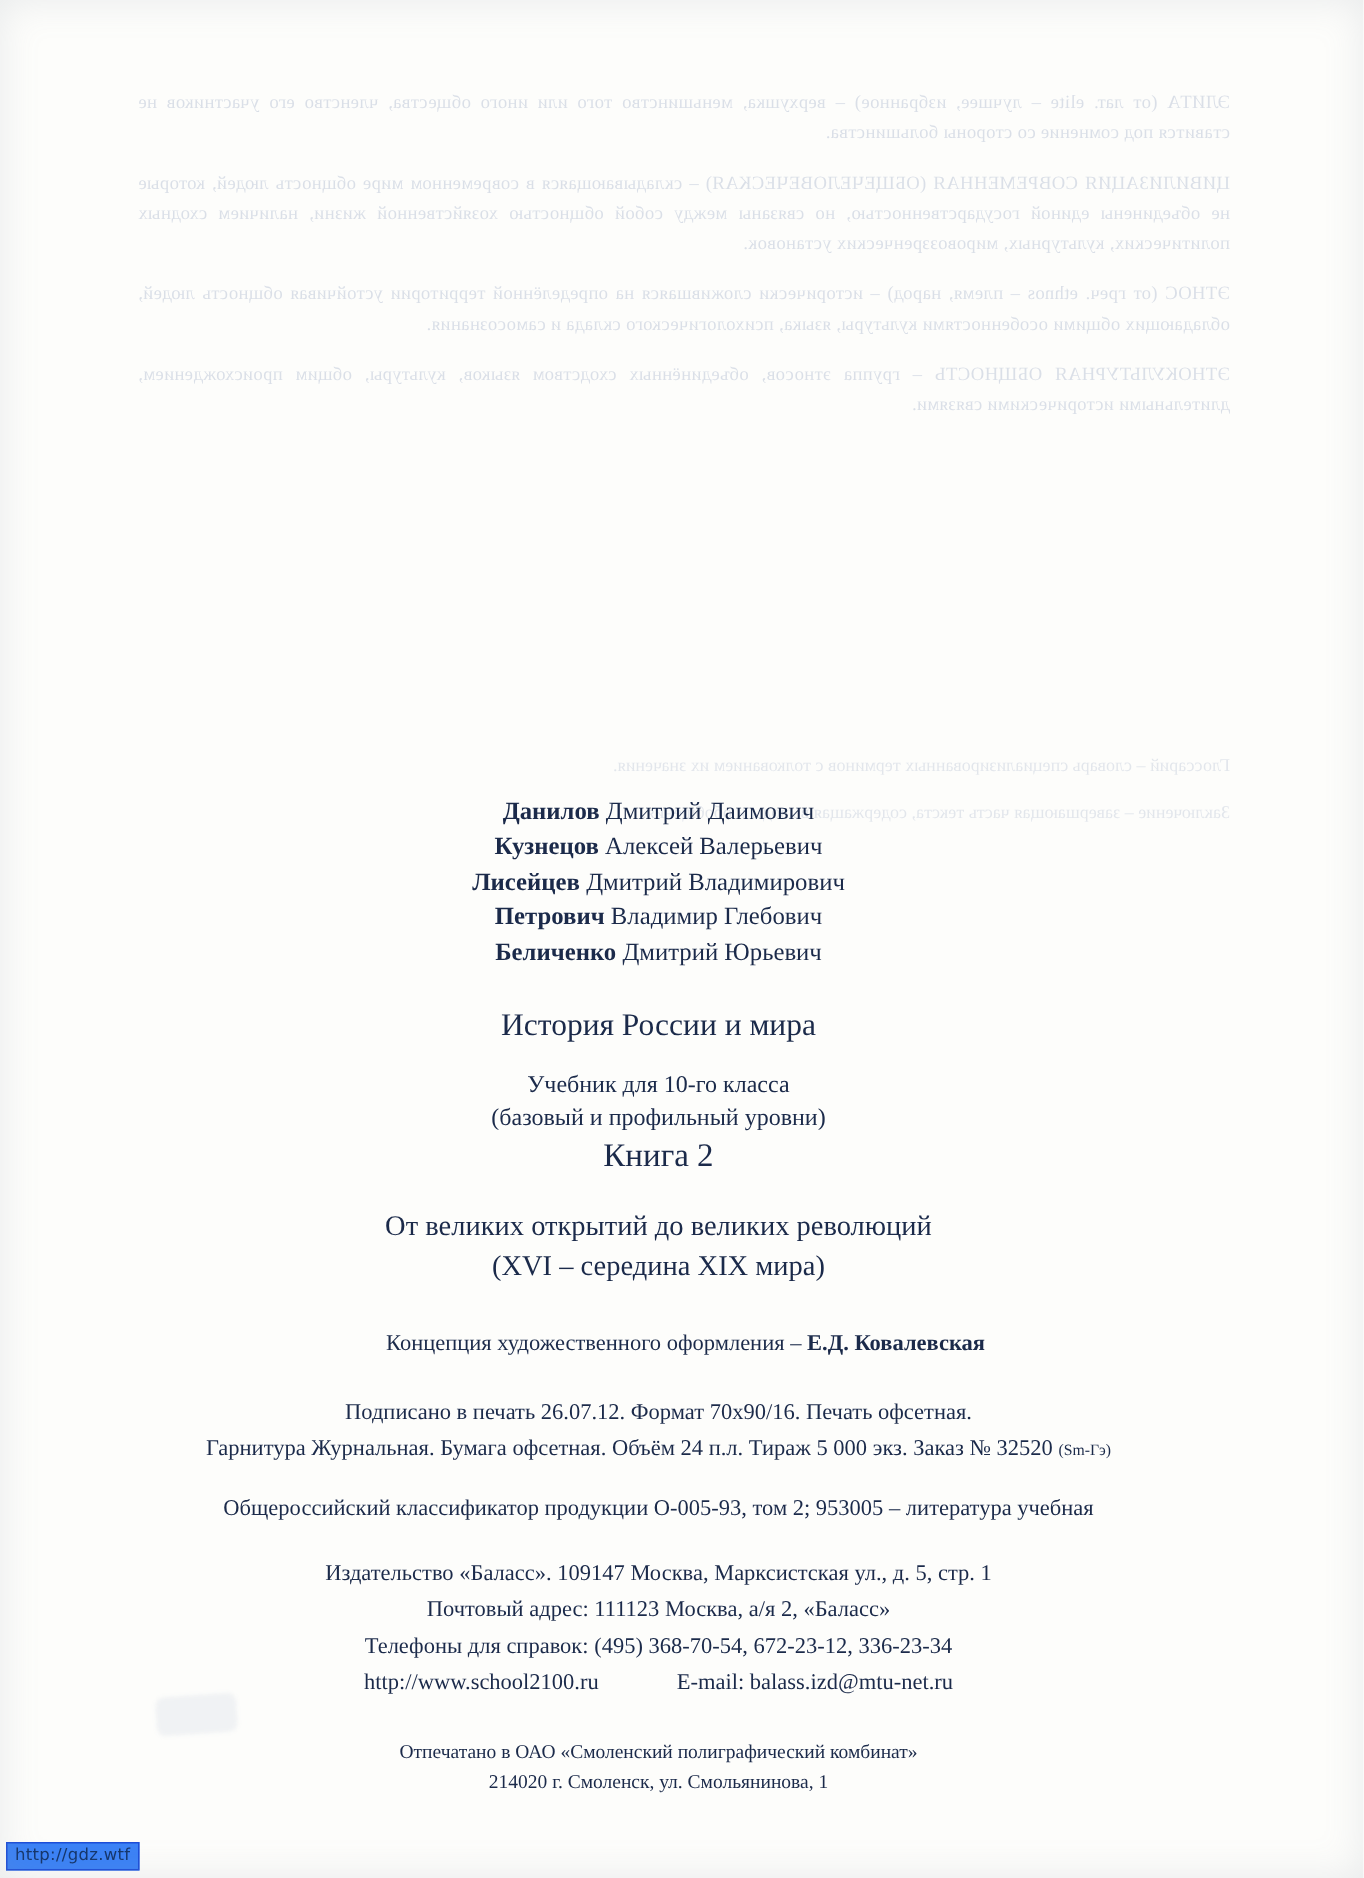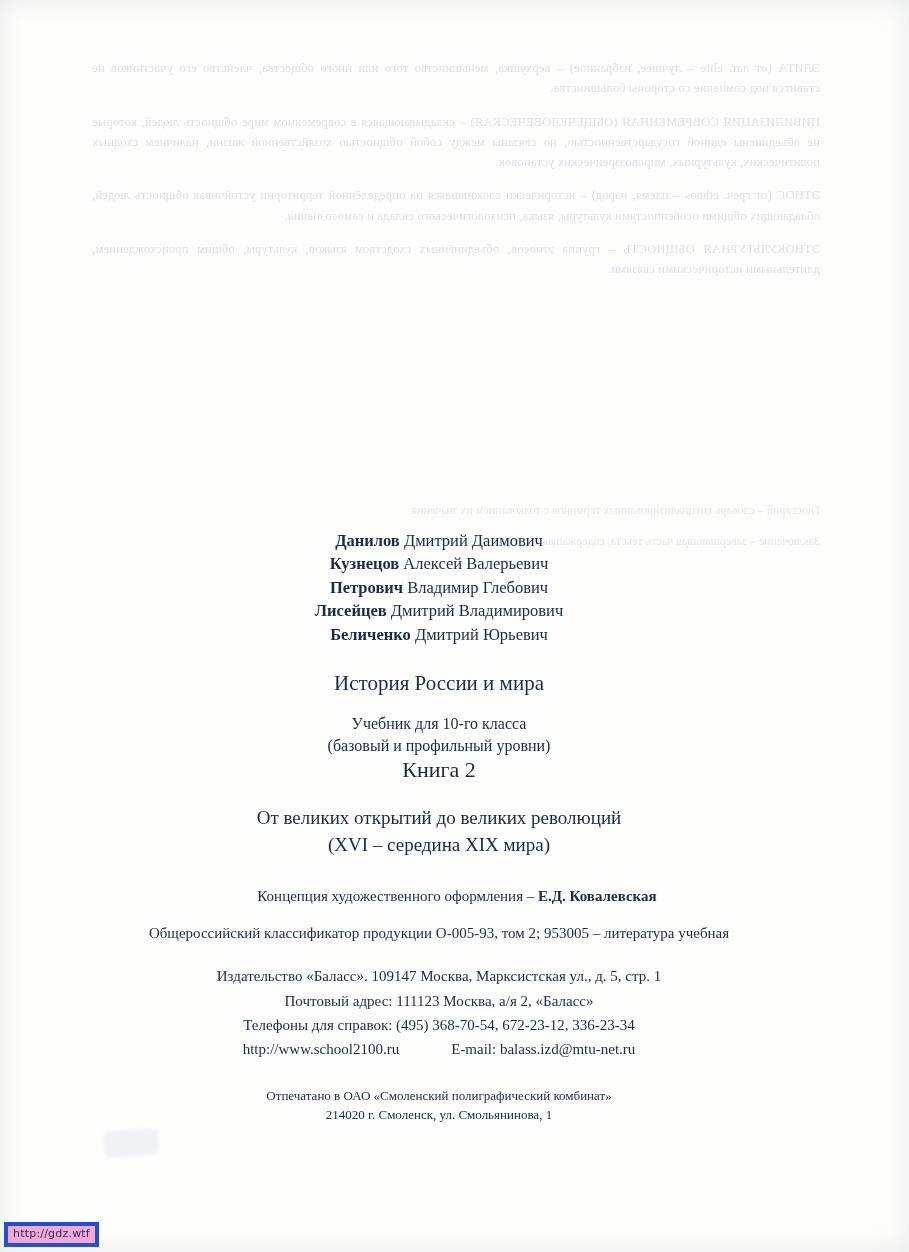--- a/index.html
+++ b/index.html
@@ -163,22 +163,22 @@
     font-size: 13px;
     line-height: 1.5;
     font-family: Liberation Serif, serif;
   }
 
   
   #watermark {
     position: absolute;
     left: 4px;
     bottom: 5px;
-    background: #f9a8d4;
-    border: 4px solid #1d4ed8;
+    background: #3b82f6;
+    border: 1px solid #1d4ed8;
     color: #14356b;
     font-family: "DejaVu Sans", sans-serif;
     font-size: 11px;
     line-height: 14px;
     padding: 1px 5px 2px 5px;
     letter-spacing: 0.2px;
   }
 </style>
 </head>
 <body>
@@ -197,22 +197,22 @@
     <p>Заключение – завершающая часть текста, содержащая выводы и обобщения.</p>
   </div>
 
   <div id="smudge"></div>
 
   <div id="content">
 
     <div class="authors">
       <div class="line"><span class="surname">Данилов</span> <span>Дмитрий Даимович</span></div>
       <div class="line"><span class="surname">Кузнецов</span> <span>Алексей Валерьевич</span></div>
+      <div class="line"><span class="surname">Лисейцев</span> <span>Дмитрий Владимирович</span></div>
       <div class="line"><span class="surname">Петрович</span> <span>Владимир Глебович</span></div>
-      <div class="line"><span class="surname">Лисейцев</span> <span>Дмитрий Владимирович</span></div>
       <div class="line"><span class="surname">Беличенко</span> <span>Дмитрий Юрьевич</span></div>
     </div>
 
     <div class="book-title">История России и мира</div>
 
     <div class="subtitle">
       <div>Учебник для 10-го класса</div>
       <div>(базовый и профильный уровни)</div>
     </div>
 
@@ -220,20 +220,24 @@
 
     <div class="volume-title">
       <div>От великих открытий до великих революций</div>
       <div>(XVI – середина XIX мира)</div>
     </div>
 
     <div class="design-credit">
       <span>Концепция художественного оформления – </span><span class="name">Е.Д. Ковалевская</span>
     </div>
 
+    <div class="print-block">
+      <div>Подписано в печать 26.07.12. Формат 70x90/16. Печать офсетная.</div>
+      <div><span>Гарнитура Журнальная. Бумага офсетная. Объём 24 п.л. Тираж 5 000 экз. Заказ № 32520</span> <span class="tiny">(Sm-Гэ)</span></div>
+    </div>
 
     <div class="classifier">Общероссийский классификатор продукции О-005-93, том 2; 953005 – литература учебная</div>
 
     <div class="publisher">
       <div>Издательство «Баласс». 109147 Москва, Марксистская ул., д. 5, стр. 1</div>
       <div>Почтовый адрес: 111123 Москва, а/я 2, «Баласс»</div>
       <div>Телефоны для справок: (495) 368-70-54, 672-23-12, 336-23-34</div>
       <div class="contact-row"><span class="site">http://www.school2100.ru</span><span>E-mail: balass.izd@mtu-net.ru</span></div>
     </div>
 

